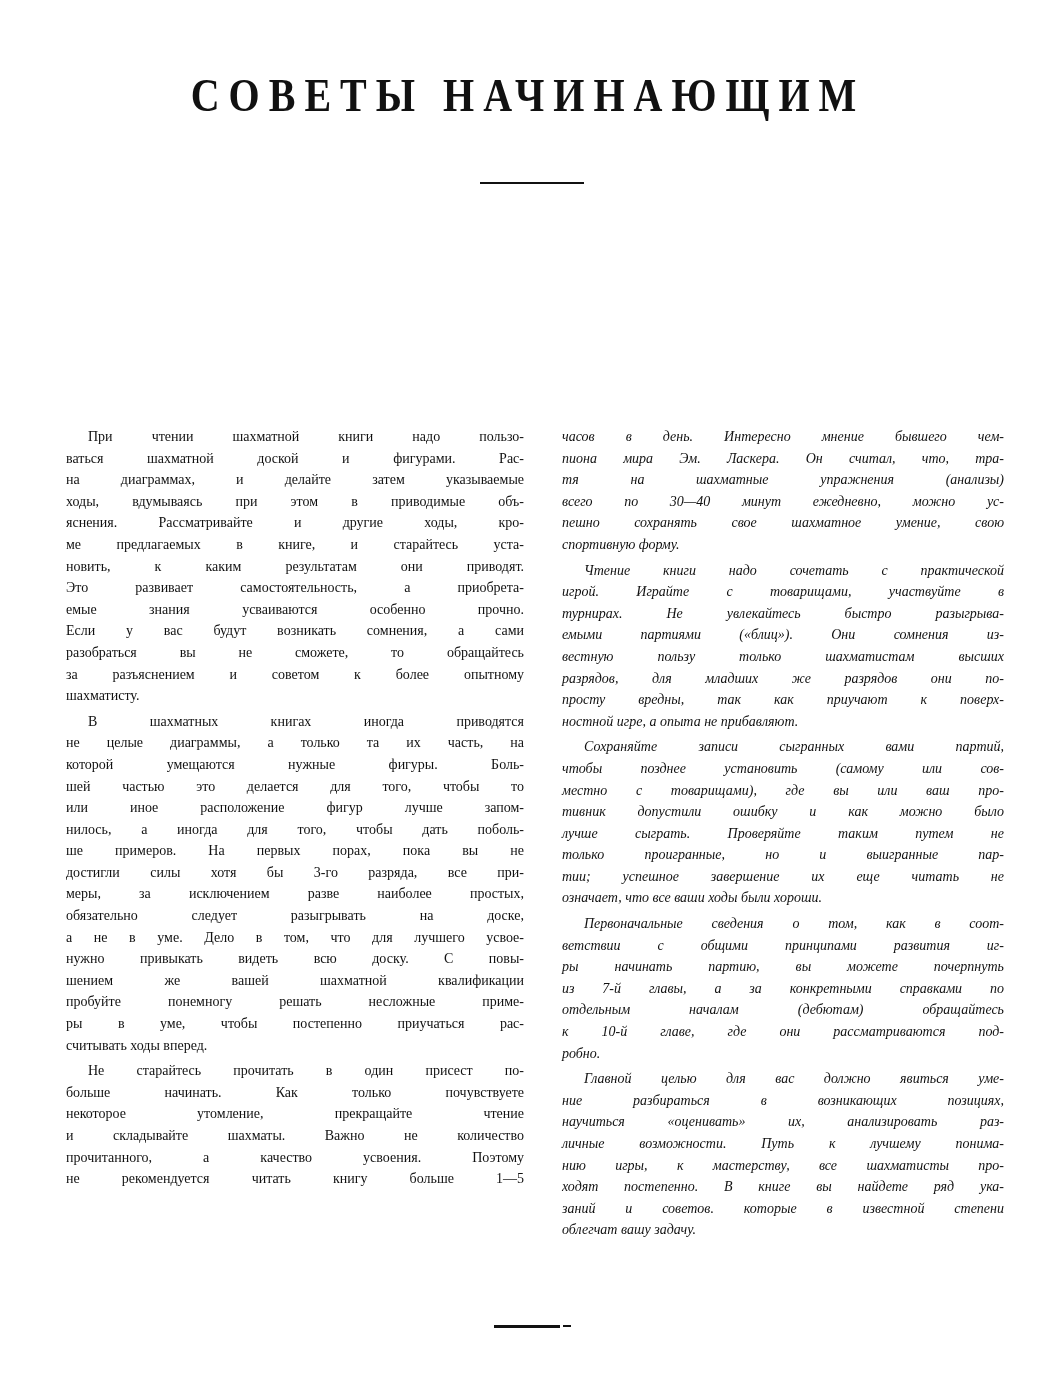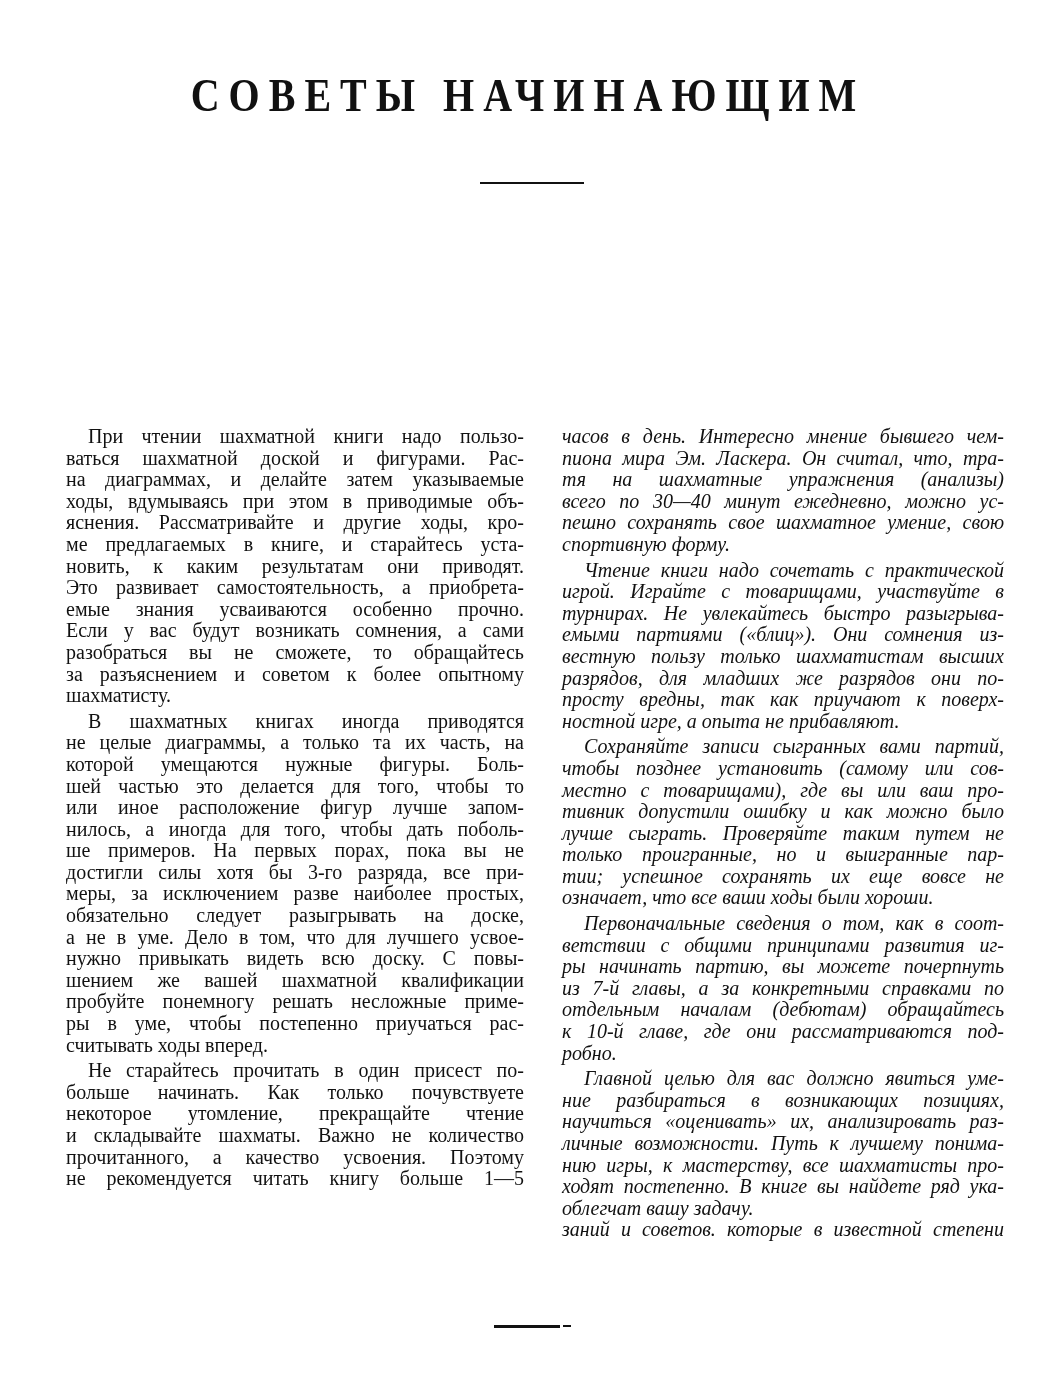--- a/index.html
+++ b/index.html
@@ -17,21 +17,21 @@
       position: absolute; left: 480px; top: 182px; width: 104px; height: 2px; background: #111;
     }
     .rule-bottom {
       position: absolute; left: 494px; top: 1325px; width: 66px; height: 3px; background: #111;
     }
     .rule-bottom-tail {
       position: absolute; left: 563px; top: 1325px; width: 8px; height: 2px; background: #111;
     }
     .col {
       position: absolute; top: 426px; width: 432px;
-      font-size: 20px; line-height: 21.6px;
+      font-size: 14px; line-height: 21.6px;
     }
     .col-left { left: 90px; width: 432px; left: 89px; }
     .col-right { left: 562px; width: 442px; font-style: italic; }
     .col-left { left: 66px; width: 458px; }
     .para { margin: 0 0 4px 0; }
     .ln { display: block; text-align: justify; text-align-last: justify; white-space: nowrap; height: 21.6px; }
     .ln.last { text-align-last: left; }
     .ln.indent { padding-left: 22px; }
   </style>
 </head>
@@ -102,38 +102,38 @@
       <span class="ln">просту вредны, так как приучают к поверх-</span>
       <span class="ln last">ностной игре, а опыта не прибавляют.</span>
     </div>
     <div class="para">
       <span class="ln indent">Сохраняйте записи сыгранных вами партий,</span>
       <span class="ln">чтобы позднее установить (самому или сов-</span>
       <span class="ln">местно с товарищами), где вы или ваш про-</span>
       <span class="ln">тивник допустили ошибку и как можно было</span>
       <span class="ln">лучше сыграть. Проверяйте таким путем не</span>
       <span class="ln">только проигранные, но и выигранные пар-</span>
-      <span class="ln">тии; успешное сохранять их еще вовсе не</span>
+      <span class="ln">тии; успешное завершение их еще читать не</span>
       <span class="ln last">означает, что все ваши ходы были хороши.</span>
     </div>
     <div class="para">
       <span class="ln indent">Первоначальные сведения о том, как в соот-</span>
       <span class="ln">ветствии с общими принципами развития иг-</span>
       <span class="ln">ры начинать партию, вы можете почерпнуть</span>
       <span class="ln">из 7-й главы, а за конкретными справками по</span>
       <span class="ln">отдельным началам (дебютам) обращайтесь</span>
       <span class="ln">к 10-й главе, где они рассматриваются под-</span>
       <span class="ln last">робно.</span>
     </div>
     <div class="para">
       <span class="ln indent">Главной целью для вас должно явиться уме-</span>
       <span class="ln">ние разбираться в возникающих позициях,</span>
       <span class="ln">научиться «оценивать» их, анализировать раз-</span>
       <span class="ln">личные возможности. Путь к лучшему понима-</span>
       <span class="ln">нию игры, к мастерству, все шахматисты про-</span>
       <span class="ln">ходят постепенно. В книге вы найдете ряд ука-</span>
+      <span class="ln">заний и советов. которые в известной степени</span>
       <span class="ln last">облегчат вашу задачу.</span>
-      <span class="ln">заний и советов. которые в известной степени</span>
     </div>
   </div>
 
 <div class="rule-bottom"></div>
 <div class="rule-bottom-tail"></div>
 
 </body></html>

